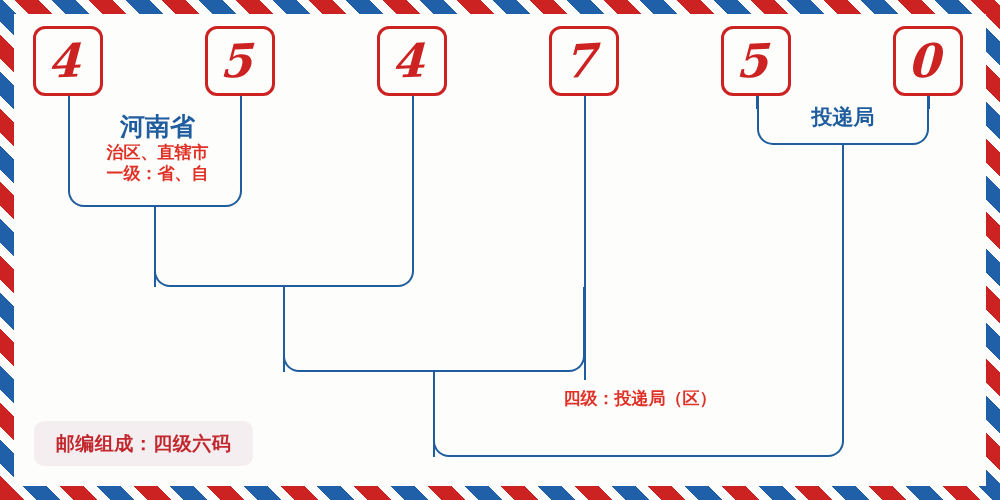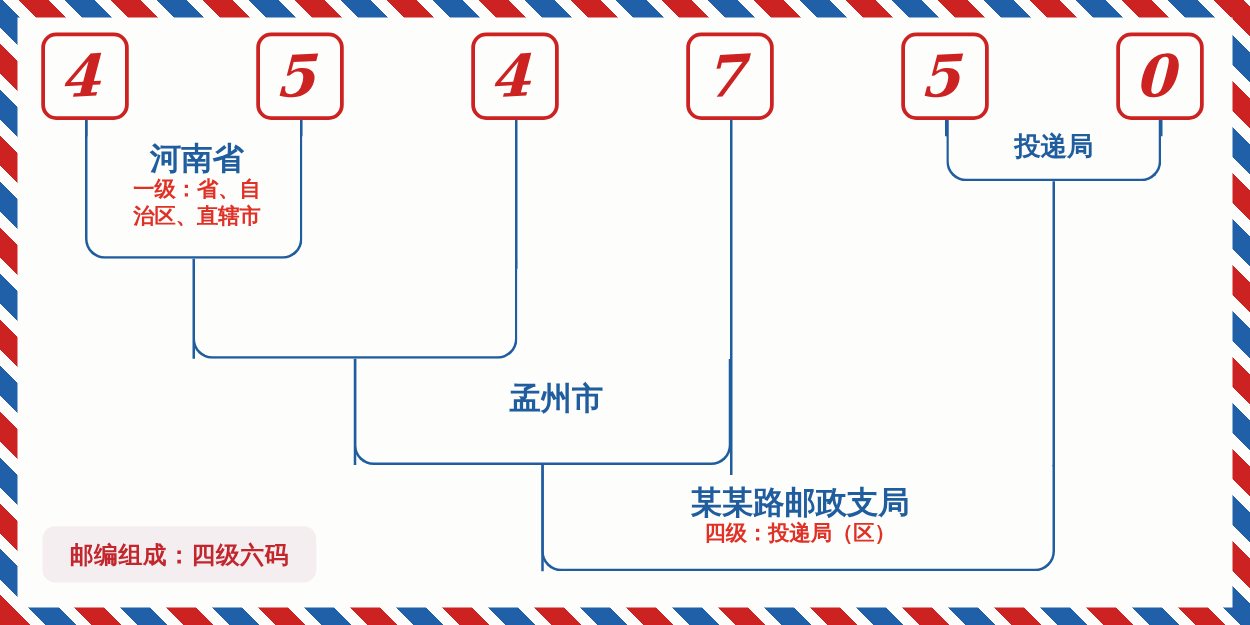--- a/index.html
+++ b/index.html
@@ -186,31 +186,29 @@
     <div class="digit-card" style="left:893px; top:26px;">
       <span class="digit-glyph">0</span>
     </div>
 
     <div class="group-label" style="left:743px; top:105px; width:200px;">
       <div class="label-title solo">投递局</div>
     </div>
 
     <div class="group-label" style="left:75px; top:113px; width:165px;">
       <div class="label-title">河南省</div>
+      <div class="label-sub">治区、直辖市</div>
       <div class="label-sub">一级：省、自</div>
-      <div class="label-sub">治区、直辖市</div>
     </div>
 
 
     <div class="group-label" style="left:300px; top:305px; width:290px;">
-      <div class="label-title">孟州市</div>
     </div>
 
     <div class="group-label" style="left:455px; top:388px; width:370px;">
-      <div class="label-title">某某路邮政支局</div>
       <div class="label-sub">四级：投递局（区）</div>
     </div>
 
     <div class="legend-badge">
       <span class="legend-text">邮编组成：四级六码</span>
     </div>
 
   </div>
 </div>
 

